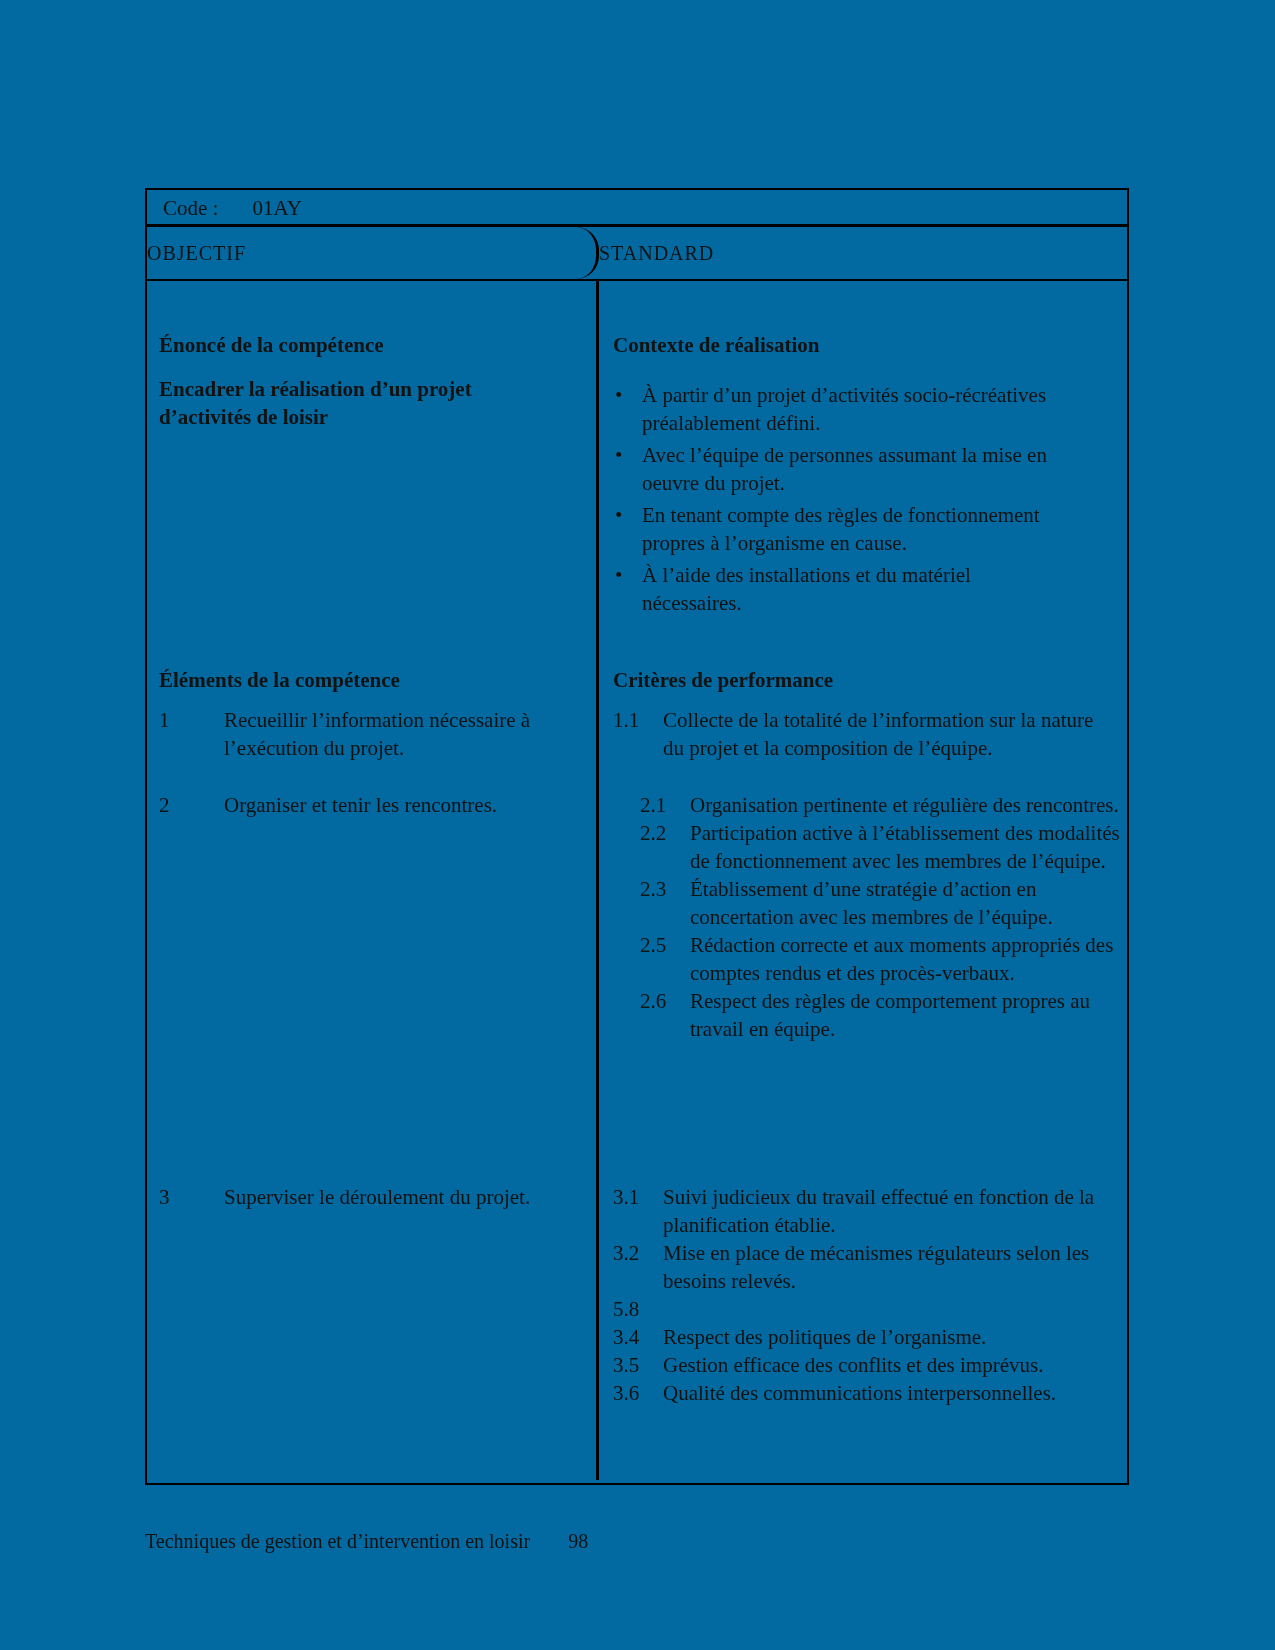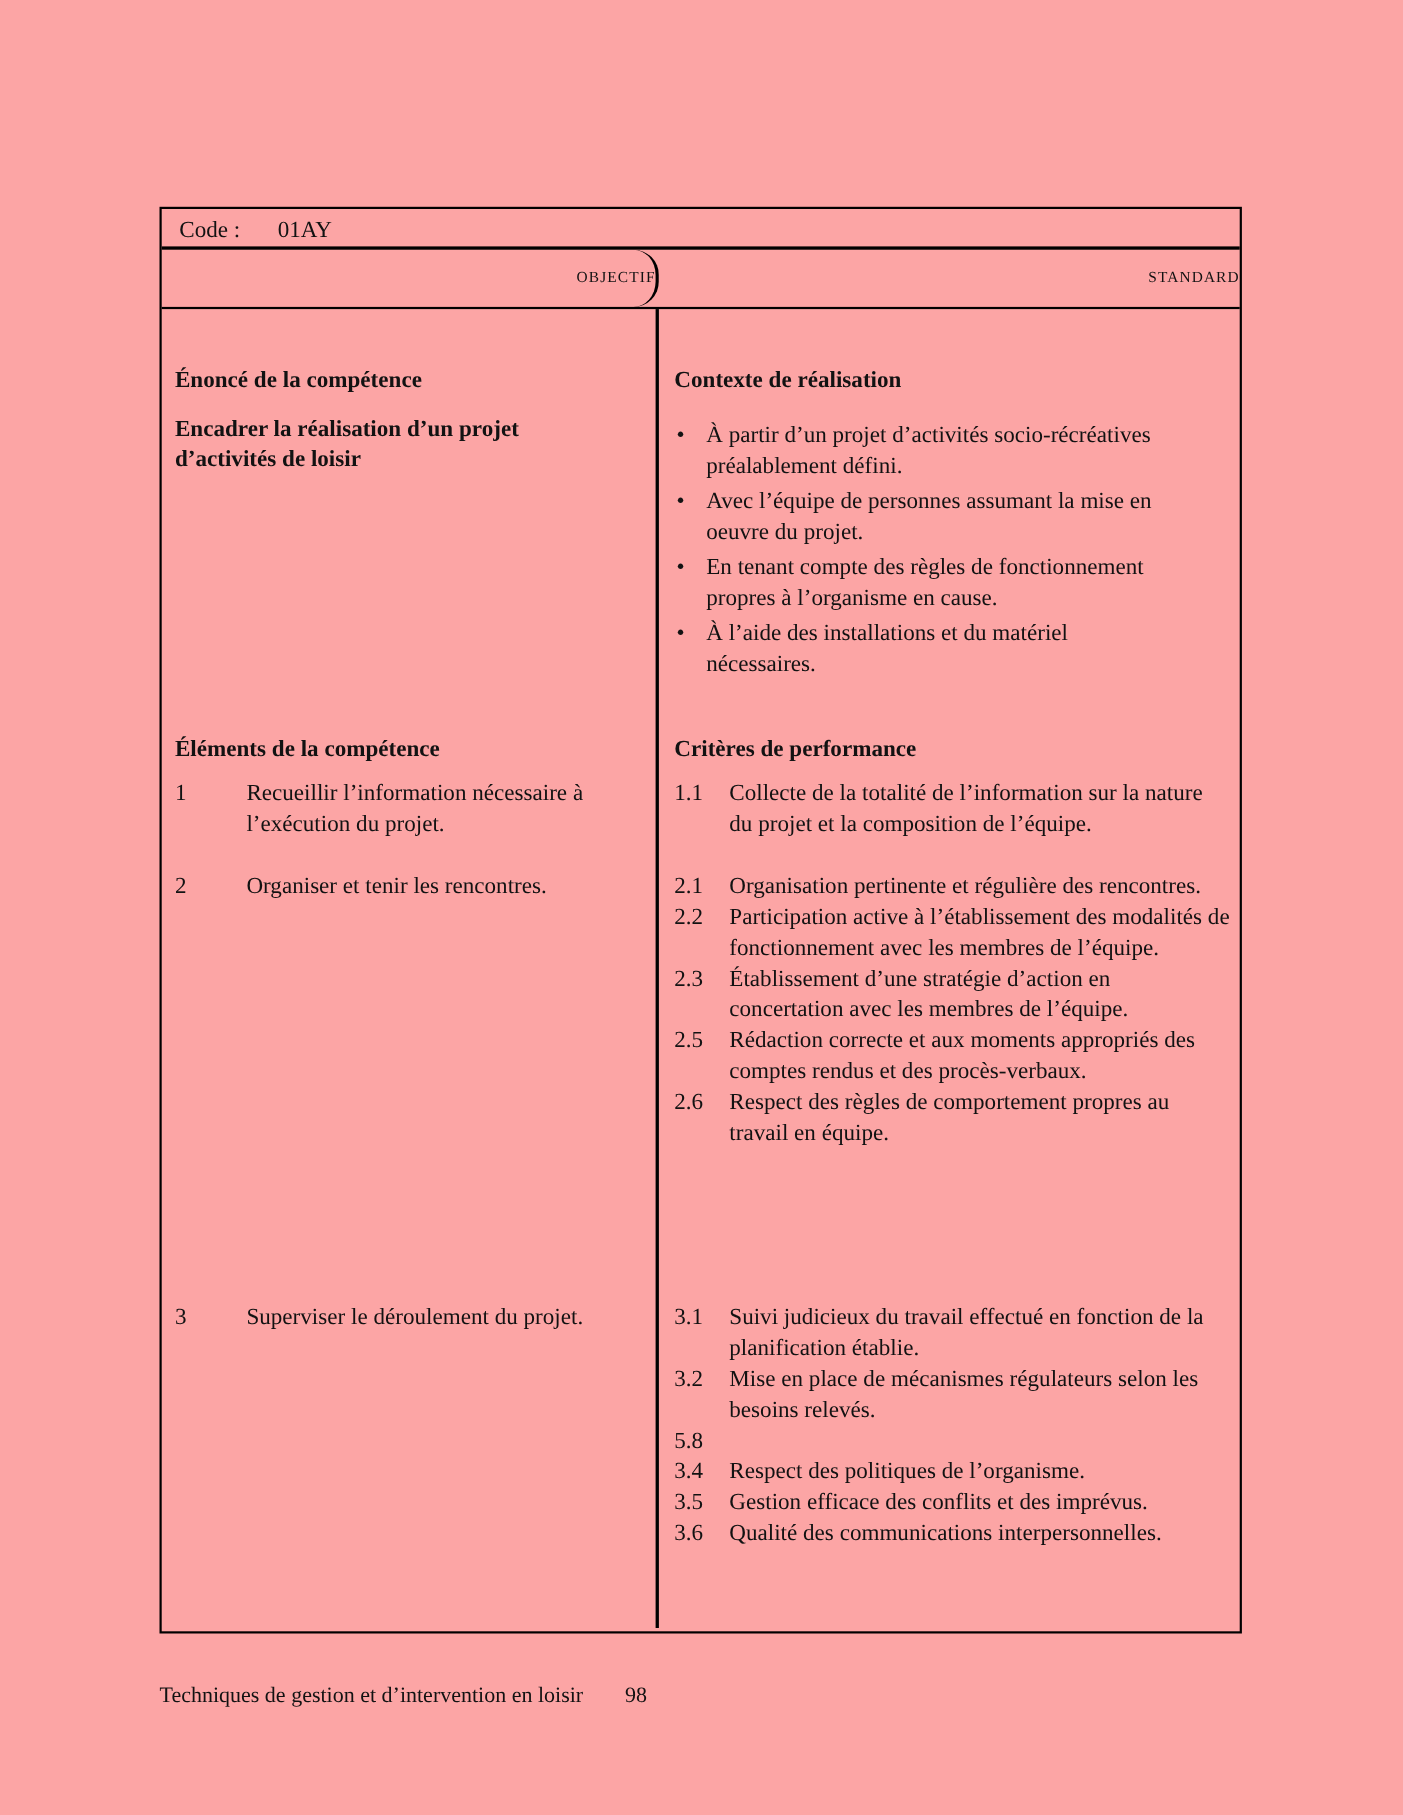--- a/index.html
+++ b/index.html
@@ -1,20 +1,20 @@
 <!DOCTYPE html>
 <html><head>
 <meta charset="utf-8">
 <style>
   * { margin:0; padding:0; box-sizing:border-box; }
   html,body { background:#fff; }
   .page {
     position:relative;
     width:1275px; height:1650px;
-    background:#fca5a5;
+    background:#0369a1;
     font-family:"Liberation Serif", serif;
     color:#121212;
     overflow:hidden;
   }
   .doc-table {
     position:absolute; left:145px; top:188px;
     width:984px; height:1297px;
     border:2px solid #000;
   }
   .code-row {
@@ -24,22 +24,22 @@
     font-size:21px;
     white-space:nowrap;
   }
   .code-row .code-value { margin-left:34px; }
   .header-row {
     display:flex;
     height:54px;
     border-bottom:2px solid #000;
   }
   .header-cell {
-    line-height:52px; text-align:right;
-    font-size:14px; letter-spacing:1px;border-radius:23px;
+    line-height:52px; text-align:left;
+    font-size:20px; letter-spacing:1px;border-radius:23px;
   }
   .header-cell.left  { width:452px; border-right:3px solid #000; }
   .header-cell.right { flex:1; }
   .body-row {
     position:relative;
     display:flex;
     height:1199px;
   }
   .col { position:relative; height:100%; }
   .col.left  { width:452px; border-right:3px solid #000; }
@@ -65,21 +65,21 @@
   .context-bullets { top:100px; left:0; width:525px; }
   .bullet-item { display:flex; padding-left:16px; margin-bottom:4px; }
   .bullet-item .marker { width:27px; flex:none; }
   .bullet-item .btxt { width:480px; }
   .bullet-item:nth-child(2) .btxt { width:420px; }
   .bullet-item:nth-child(3) .btxt { width:445px; }
   .bullet-item:nth-child(4) .btxt { width:400px; }
 
   .criterion-group { position:absolute; left:0; width:525px; }
   .group-1 { top:425px; }
-  .group-2 { top:510px; }
+  .group-2 { top:510px;padding-left:27px; }
   .group-3 { top:902px; }
   .criterion-item { display:flex; padding-left:14px; }
   .criterion-item .num { width:50px; flex:none; }
   .criterion-item .ctxt { width:455px; }
   .group-2 .criterion-item:nth-child(5) .ctxt { width:430px; }
   .group-3 .criterion-item:nth-child(2) .ctxt { width:445px; }
 
   .footer {
     position:absolute; left:145px; top:1528px;
     font-size:20px; line-height:26px;

